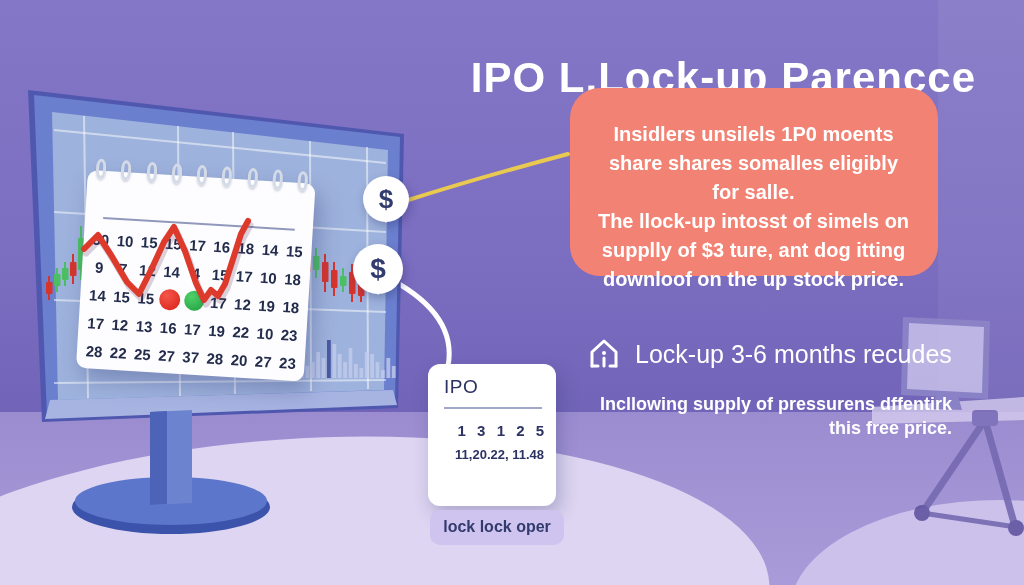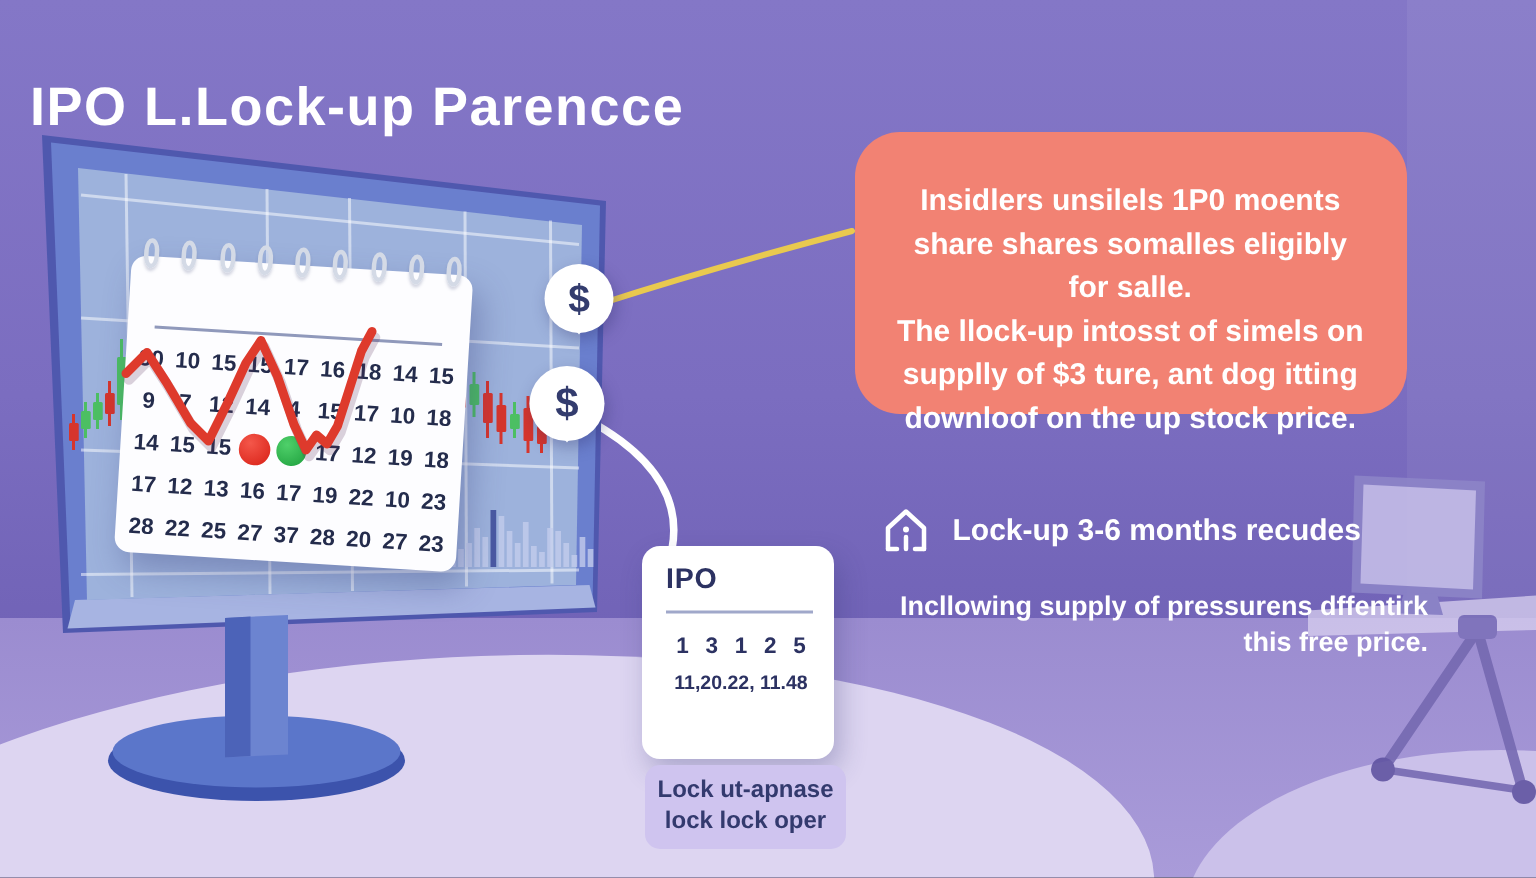--- a/index.html
+++ b/index.html
@@ -10,22 +10,22 @@
   .abs{position:absolute;}
 
   
   .wall-right{left:938px;top:0;width:86px;height:445px;background:rgba(255,255,255,0.06);}
   .floor{left:0;top:412px;width:1024px;height:173px;background:linear-gradient(180deg,#9b8cd0,#a99bd9);}
   .blob-left{left:-150px;top:438px;width:920px;height:340px;border-radius:50%;
              background:#ddd5f1;transform:rotate(-3deg);}
   .blob-right{left:790px;top:500px;width:420px;height:220px;border-radius:50%;background:#cbc1ea;}
 
   
-  .title{left:0;top:26px;width:976px;text-align:left;color:#ffffff;
-         font-size:36px;font-weight:700;letter-spacing:1px;margin-left:20px;}
+  .title{left:0;top:26px;width:976px;text-align:right;color:#ffffff;
+         font-size:42px;font-weight:700;letter-spacing:1px;}
 
   
   #art{left:0;top:0;width:1024px;height:585px;pointer-events:none;}
   #zigzag{left:0;top:0;width:1024px;height:585px;pointer-events:none;z-index:6;}
 
   
   .calendar{left:88px;top:170px;width:228px;height:198px;background:#fdfdff;border-radius:10px;
             transform:rotate(3.5deg);transform-origin:0 0;z-index:5;
             box-shadow:6px 10px 22px rgba(55,60,120,0.35);}
   .rings{position:absolute;left:8px;top:-12px;width:212px;height:24px;display:flex;justify-content:space-between;}
@@ -49,31 +49,31 @@
 
   
   .info-box{left:570px;top:88px;width:368px;height:188px;background:#f28273;border-radius:30px;
             padding:32px 27px 26px 26px;color:#ffffff;text-align:center;z-index:4;}
   .info-box p{margin:0;font-size:20px;font-weight:600;line-height:1.45;}
   .info-box p + p{}
   .info-box b{font-weight:800;}
 
   
   .lock-row{left:586px;top:336px;display:flex;align-items:center;gap:13px;color:#fff;z-index:4;}
-  .lock-row .txt{font-size:20px;font-weight:700;white-space:nowrap;}
+  .lock-row .txt{font-size:25px;font-weight:400;white-space:nowrap;}
 
   
   .pressure{left:580px;top:392px;width:372px;color:#fff;font-size:18px;font-weight:600;line-height:1.35;z-index:4;text-align:right;}
 
   
   .ipo-card{left:428px;top:364px;width:128px;height:142px;background:#ffffff;border-radius:12px;z-index:5;
             box-shadow:4px 8px 18px rgba(55,60,120,.3);padding:12px 12px 8px 16px;}
-  .ipo-card .hd{font-size:19px;font-weight:700;color:#2c3262;letter-spacing:.5px;}
+  .ipo-card .hd{font-size:19px;font-weight:400;color:#2c3262;letter-spacing:.5px;}
   .ipo-card .rule{border-top:2px solid #a0a8ca;margin:9px 2px 9px 0;}
-  .ipo-card .row{font-size:15px;font-weight:700;color:#2c3262;text-align:center;line-height:1.75;word-spacing:7px;}
+  .ipo-card .row{font-size:15px;font-weight:700;color:#2c3262;text-align:right;line-height:1.75;word-spacing:7px;}
   .ipo-card .row.small{font-size:13px;word-spacing:0;}
   .ipo-label{left:430px;top:510px;width:134px;background:#cfc4ef;border-radius:10px;padding:7px 6px;z-index:5;
              text-align:center;color:#333a6e;font-size:16px;font-weight:800;line-height:1.3;}
 </style>
 </head>
 <body>
 
 <div id="stage">
 
   <div class="abs wall-right"></div>
@@ -275,17 +275,16 @@
   <div class="abs pressure">Incllowing supply of pressurens dffentirk this free price.</div>
 
   <div class="abs ipo-card">
     <div class="hd">IPO</div>
     <div class="rule"></div>
     <div class="row">1 3 1 2 5</div>
     <div class="row small">11,20.22, 11.48</div>
   </div>
 
   <div class="abs ipo-label">
-    <div>Lock ut-apnase</div>
     <div>lock lock oper</div>
   </div>
 
 </div>
 
 </body></html>

